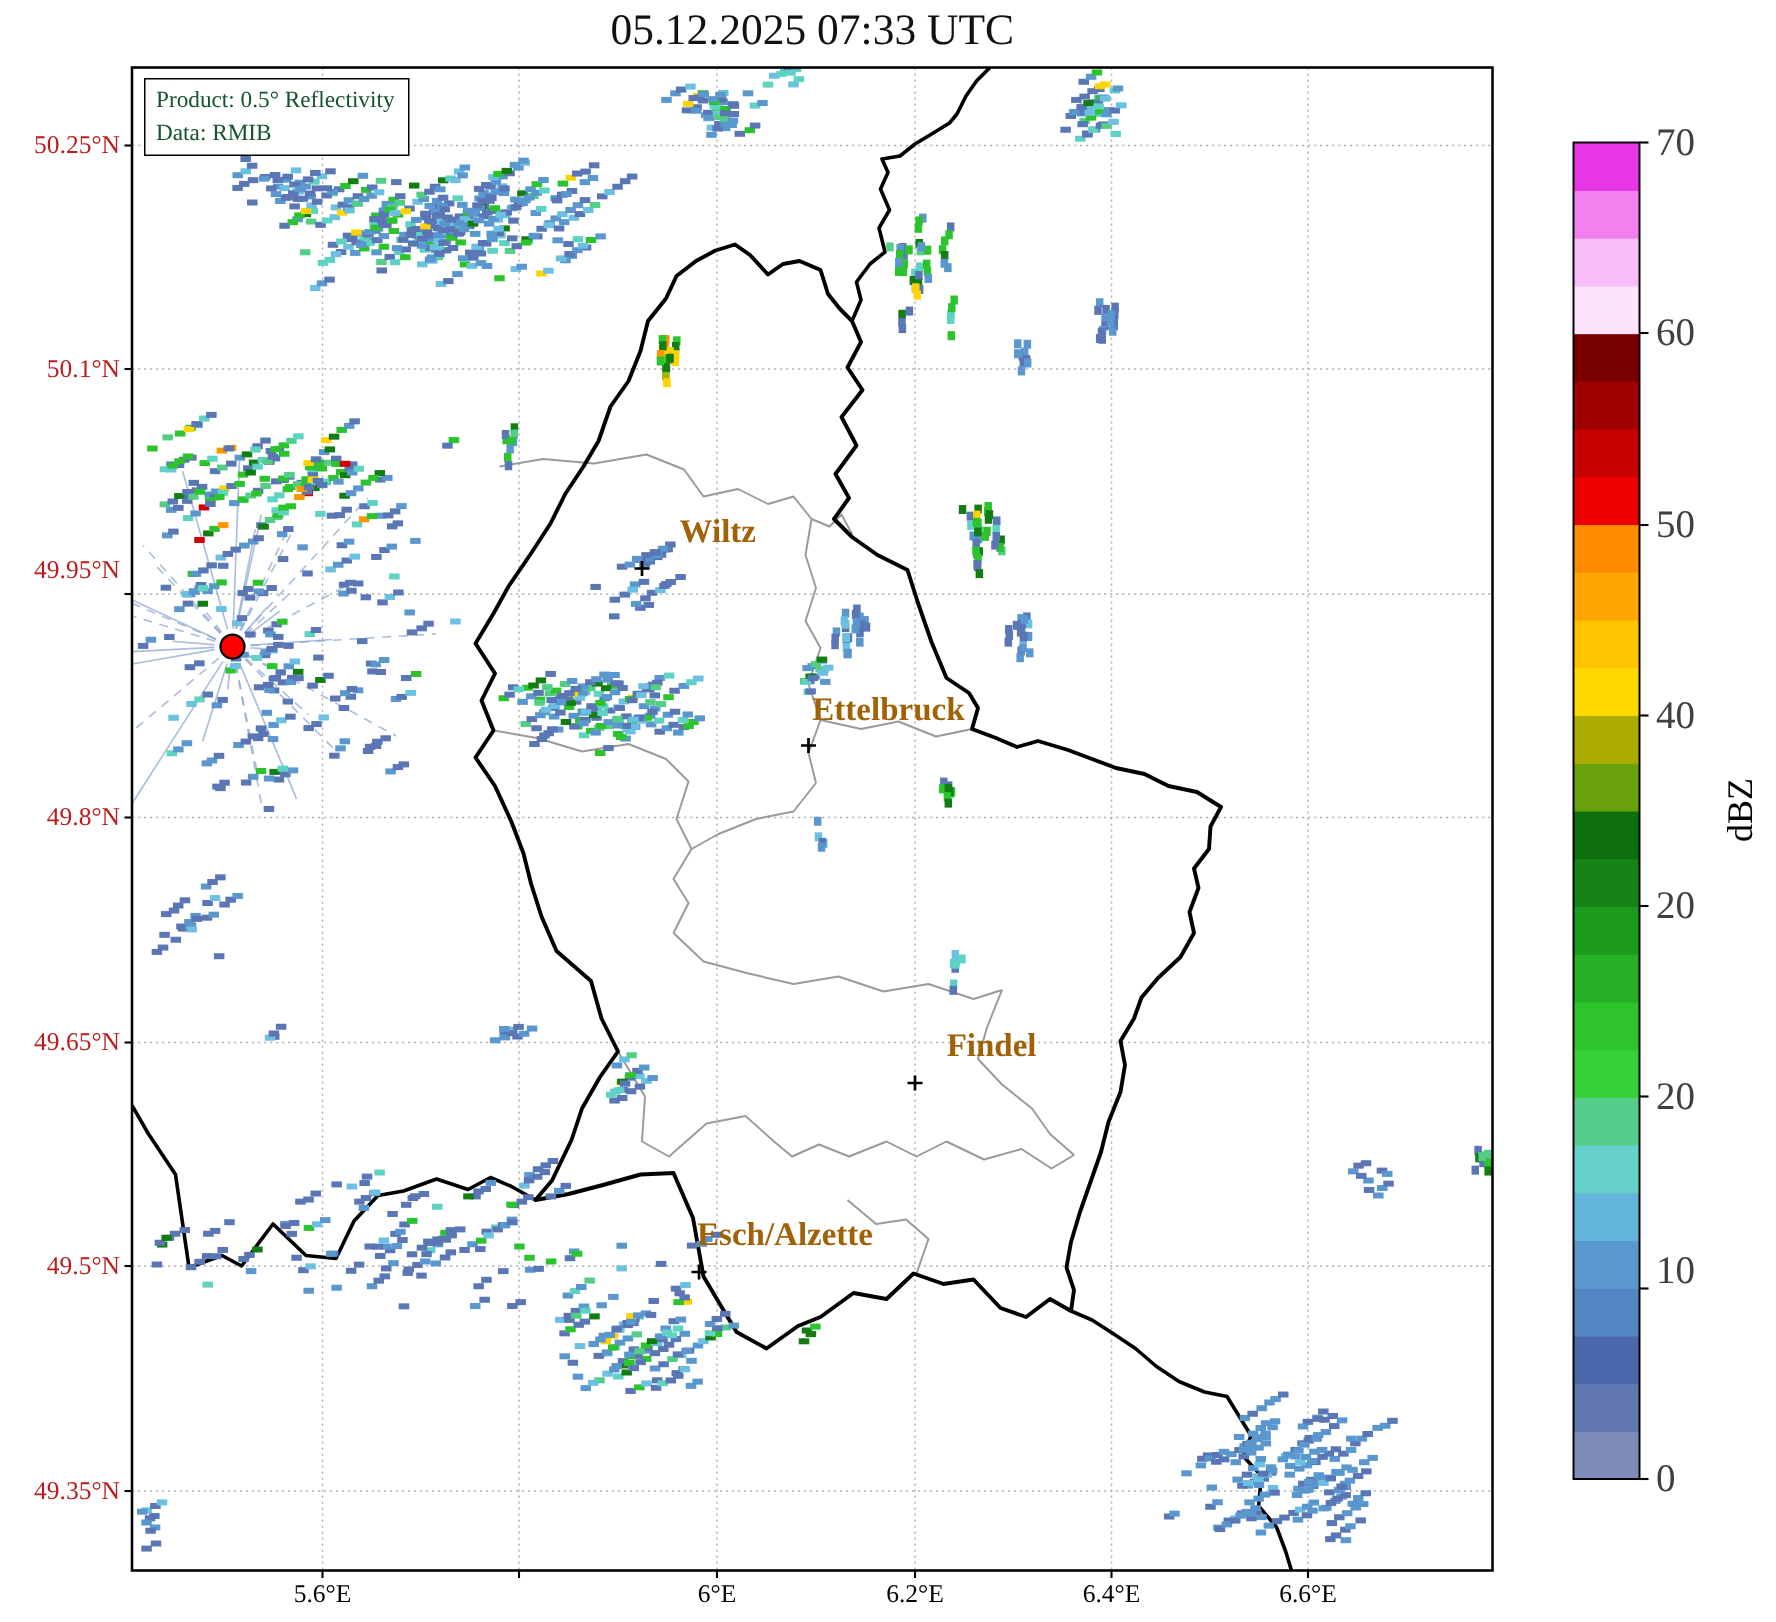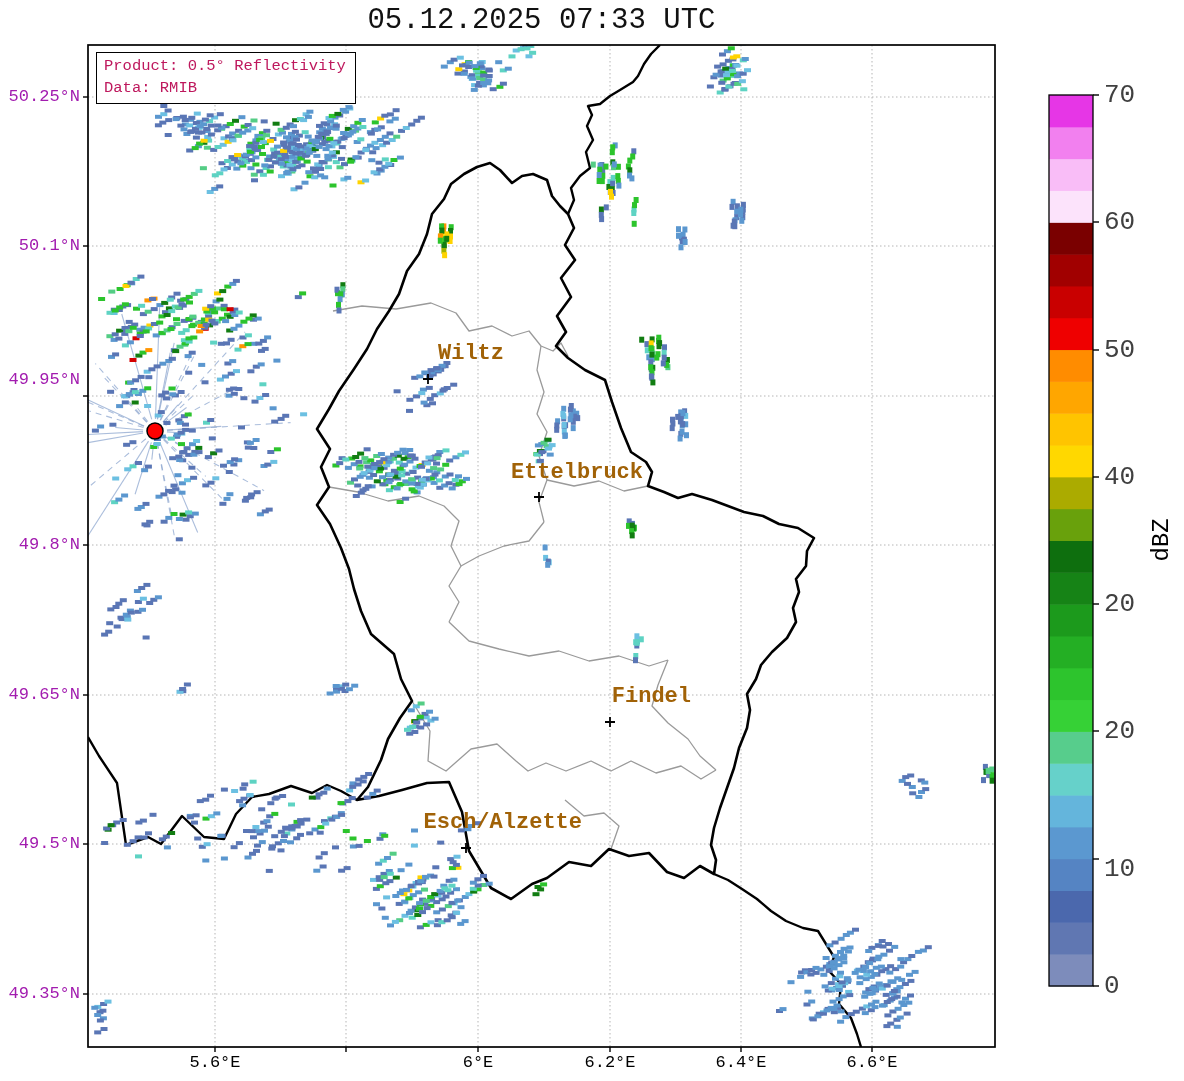--- a/index.html
+++ b/index.html
@@ -1,24 +1,24 @@
 <!DOCTYPE html>
 <html><head>
 <meta charset="utf-8">
 <style>
   html,body{margin:0;padding:0;background:#fff;}
   #fig{position:relative;width:1184px;height:1081px;background:#fff;
-       font-family:Liberation Mono, monospace;overflow:hidden;}
+       font-family:Liberation Serif, serif;overflow:hidden;}
   #map-svg{position:absolute;left:0;top:0;}
   .title{position:absolute;left:88px;top:4px;width:907px;text-align:center;
          font-size:29px;color:#111;}
   .annot{position:absolute;left:96px;top:52px;background:#fff;border:1.5px solid #000;
-         padding:3px 9px 4px 7px;font-size:15.5px;line-height:1.4;color:#be185d;z-index:5;}
+         padding:3px 9px 4px 7px;font-size:15.5px;line-height:1.4;color:#14532d;z-index:5;}
   .tickx{position:absolute;width:90px;text-align:center;font-size:17px;color:#000;}
-  .ticky{position:absolute;left:0;width:80px;text-align:right;font-size:17px;color:#a21caf;
+  .ticky{position:absolute;left:0;width:80px;text-align:right;font-size:17px;color:#b91c1c;
          height:20px;line-height:20px;}
   .cbtick{position:absolute;left:1104px;font-size:26px;color:#404040;height:36px;line-height:36px;}
   .city{position:absolute;width:160px;text-align:right;font-size:22px;font-weight:bold;color:#a16207;}
   .dbz{position:absolute;left:1126px;top:512px;width:70px;height:56px;display:flex;
        align-items:center;justify-content:center;font-size:24px;color:#000;
        transform:rotate(-90deg);}
 </style>
 </head>
 <body>
 
@@ -2017,21 +2017,21 @@
       <div class="tickx" style="left: 696px; top: 1053px;">6.4°E</div>
       <div class="tickx" style="left: 827px; top: 1053px;">6.6°E</div>
       <div class="ticky" style="top: 87px;">50.25°N</div>
       <div class="ticky" style="top: 236px;">50.1°N</div>
       <div class="ticky" style="top: 370px;">49.95°N</div>
       <div class="ticky" style="top: 535px;">49.8°N</div>
       <div class="ticky" style="top: 685px;">49.65°N</div>
       <div class="ticky" style="top: 834px;">49.5°N</div>
       <div class="ticky" style="top: 984px;">49.35°N</div>
       <div class="cbtick" style="top: 968px;">0</div>
-      <div class="cbtick" style="top: 851px;">10</div>
+      <div class="cbtick" style="top: 829px;">10</div>
       <div class="cbtick" style="top: 713px;">20</div>
       <div class="cbtick" style="top: 586px;">20</div>
       <div class="cbtick" style="top: 459px;">40</div>
       <div class="cbtick" style="top: 332px;">50</div>
       <div class="cbtick" style="top: 204px;">60</div>
       <div class="cbtick" style="top: 77px;">70</div>
     </div>
 </div>
 
 </body></html>

